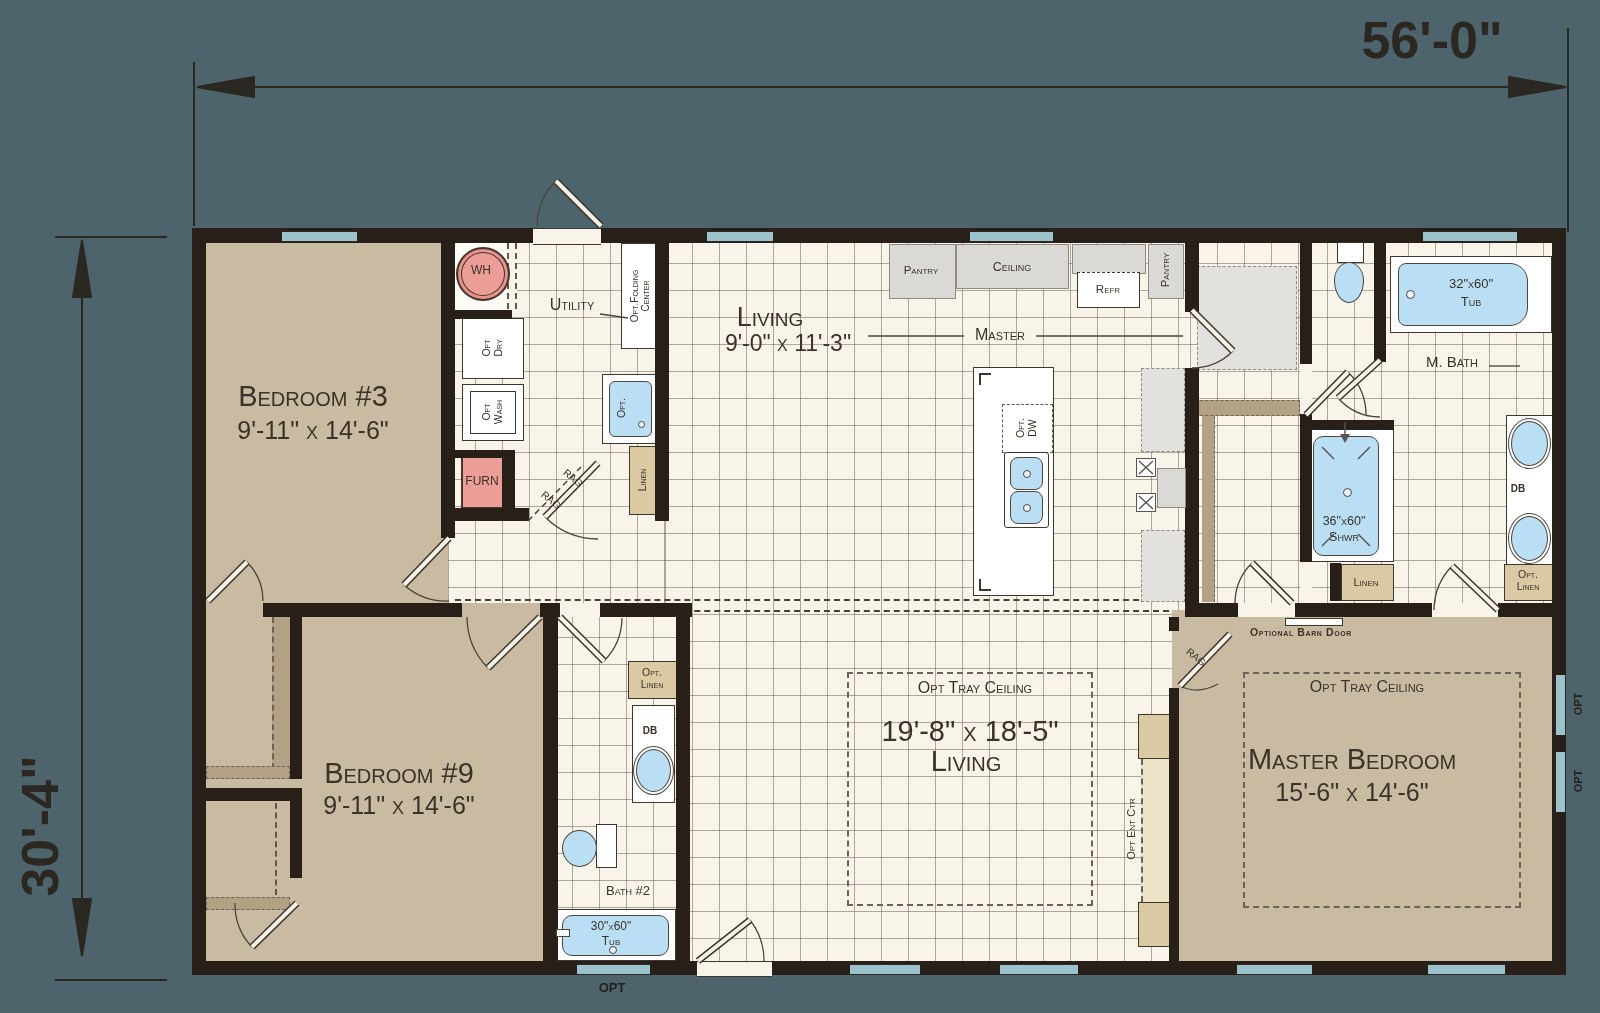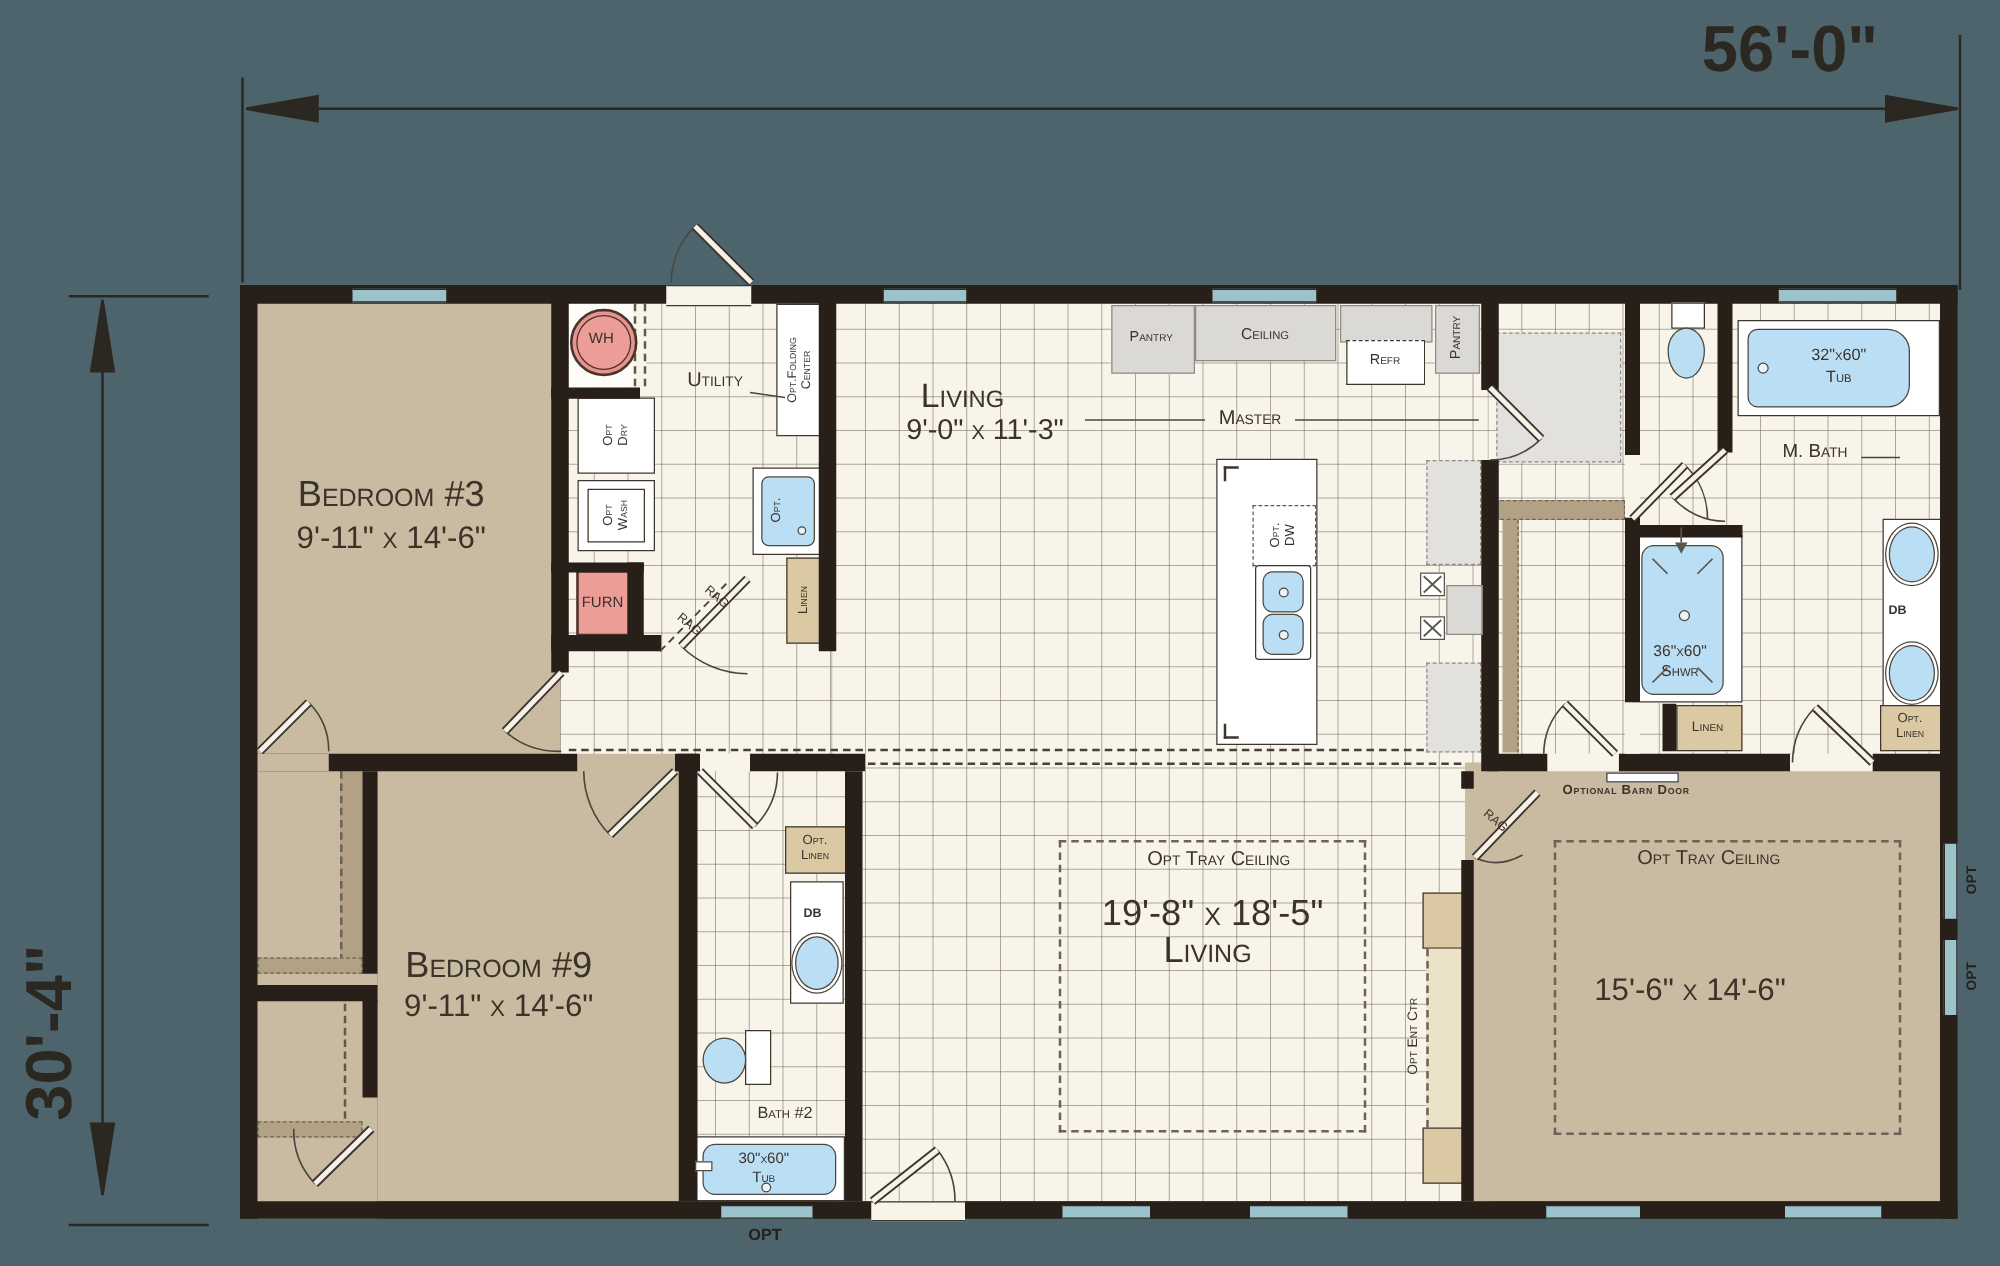--- a/index.html
+++ b/index.html
@@ -265,20 +265,21 @@
     <polygon points="1340,434 1350,434 1345,443" fill="#5a554c"></polygon>
   </svg>
 
   <div class="dimtxt" style="left:1432px;top:40px;font-size:52px">56'-0"</div>
   <div class="dimtxt" style="left:40px;top:826px;font-size:52px;transform:translate(-50%,-50%) rotate(-90deg)">30'-4"</div>
 
   <div class="lab" style="left:313px;top:396px;font-size:29px">Bedroom #3</div>
   <div class="lab" style="left:313px;top:430px;font-size:25px">9'-11" x 14'-6"</div>
   <div class="lab" style="left:399px;top:773px;font-size:29px">Bedroom #9</div>
   <div class="lab" style="left:399px;top:805px;font-size:25px">9'-11" x 14'-6"</div>
+  <div class="lab" style="left:1352px;top:759px;font-size:29px">Master Bedroom</div>
   <div class="lab" style="left:1352px;top:792px;font-size:25px">15'-6" x 14'-6"</div>
   <div class="lab" style="left:770px;top:317px;font-size:27px">Living</div>
   <div class="lab" style="left:788px;top:344px;font-size:23px">9'-0" x 11'-3"</div>
   <div class="lab" style="left:970px;top:731px;font-size:29px">19'-8" x 18'-5"</div>
   <div class="lab" style="left:966px;top:761px;font-size:29px">Living</div>
   <div class="lab" style="left:1000px;top:335px;font-size:16px">Master</div>
   <div class="lab" style="left:572px;top:305px;font-size:16px">Utility</div>
   <div class="lab" style="left:1452px;top:362px;font-size:15px">M. Bath</div>
   <div class="lab" style="left:628px;top:891px;font-size:13px">Bath #2</div>
   <div class="lab" style="left:975px;top:688px;font-size:16px">Opt Tray Ceiling</div>

